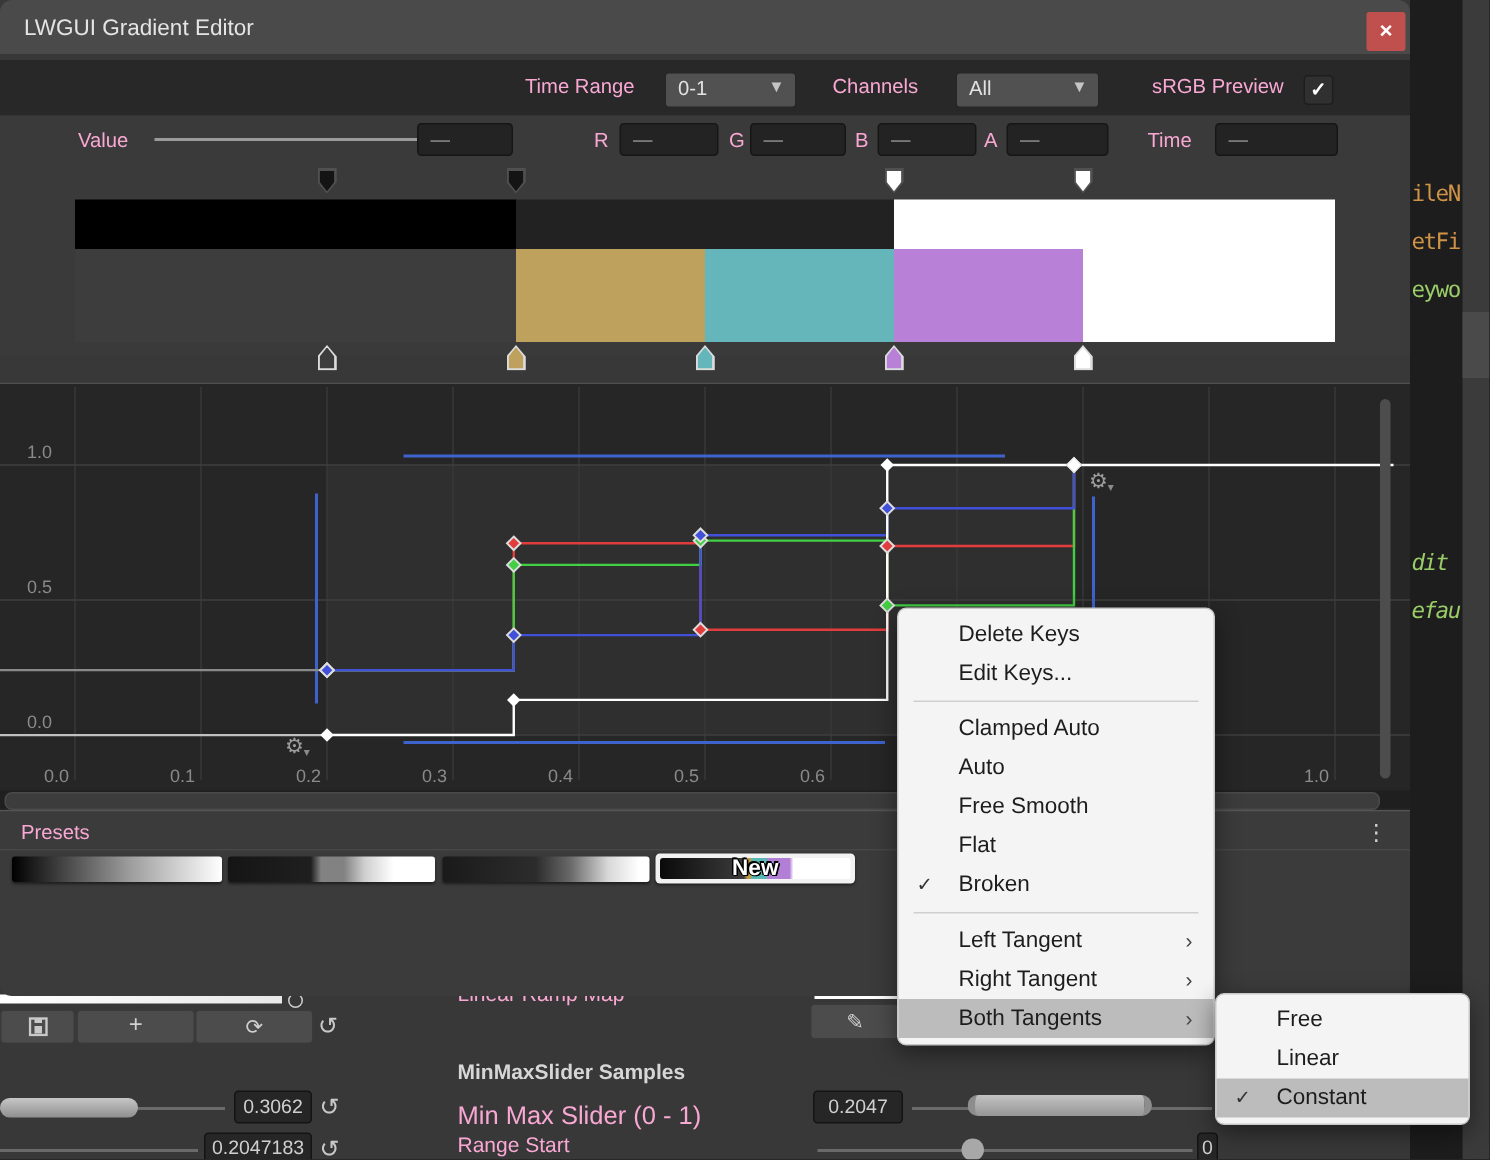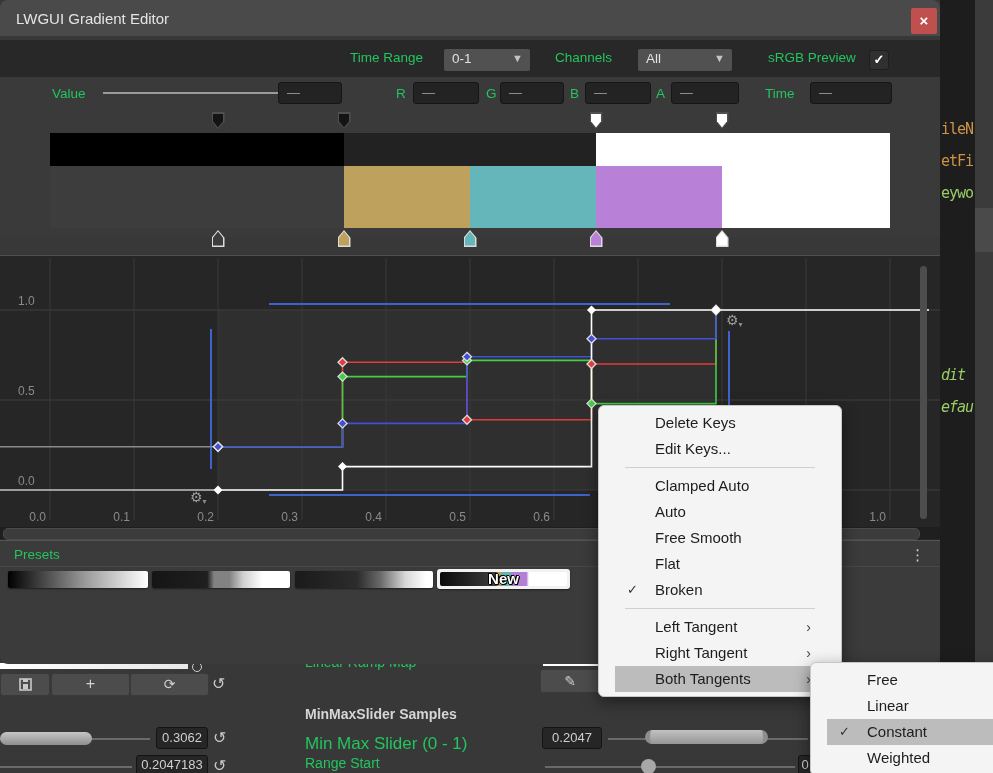--- a/index.html
+++ b/index.html
@@ -12,21 +12,21 @@
   .closebtn{position:absolute;left:911px;top:8px;width:26px;height:26px;background:#c0504d;border-radius:2px;
             color:#fff;font-weight:bold;font-size:15px;text-align:center;line-height:25px;cursor:pointer;}
   
   .controls-row{left:0;top:40px;width:940px;height:37px;background:#282828;z-index:2;}
   .mid-section{left:0;top:77px;width:940px;height:160px;background:#3a3a3a;z-index:2;}
   .curve-panel{left:0;top:255px;width:940px;height:285px;background:#262626;border-top:1px solid #4f4f4f;z-index:2;}
   .presets-panel{left:0;top:540px;width:940px;height:123px;background:#3b3b3b;border-top:1px solid #555;
                  border-radius:0 0 8px 8px;z-index:4;}
   .code-strip{left:940px;top:0;width:53px;height:773px;background:#1d1d1d;z-index:0;}
   
-  .lbl{position:absolute;font-size:13.5px;color:#22c55e;white-space:nowrap;}
+  .lbl{position:absolute;font-size:13.5px;color:#f9a8d4;white-space:nowrap;}
   .dropdown{position:absolute;height:22px;background:#515151;border:1px solid #272727;border-radius:3px;
             font-size:13.5px;color:#e2e2e2;cursor:pointer;}
   .dropdown .v{position:absolute;left:8px;top:2px;}
   .dropdown .arw{position:absolute;right:7px;top:3px;font-size:11px;color:#c4c4c4;}
   .checkbox{position:absolute;width:18px;height:18px;background:#303030;border:1px solid #1e1e1e;border-radius:3px;
             color:#fff;font-size:13px;font-weight:bold;text-align:center;line-height:17px;cursor:pointer;}
   .field{position:absolute;height:20px;background:#232323;border:1px solid #161616;border-radius:3px;
          font-size:13px;color:#9a9a9a;line-height:20px;padding-left:8px;overflow:hidden;white-space:nowrap;}
   .hline{position:absolute;height:2px;background:#9a9a9a;}
   
@@ -47,21 +47,21 @@
   
   .preset{position:absolute;top:30px;height:17px;border-radius:2px;box-shadow:0 1px 2px rgba(0,0,0,.5);cursor:pointer;}
   .kebab{position:absolute;left:910px;top:5px;font-size:15px;color:#cfcfcf;cursor:pointer;}
   .preset-new{position:absolute;top:28px;height:20px;background:#f2f2f2;border-radius:3px;
               box-shadow:0 1px 2px rgba(0,0,0,.5);cursor:pointer;}
   .preset-new .strip{position:absolute;left:3px;top:3px;right:3px;bottom:3px;border-radius:2px;}
   .preset-new .newlab{position:absolute;left:0;right:0;top:0;text-align:center;font-size:15px;font-weight:bold;color:#fff;
         line-height:20px;text-shadow:-1px 0 #000,1px 0 #000,0 -1px #000,0 1px #000,1px 1px #000,-1px -1px #000;}
   
   .menu{position:absolute;background:#f4f4f4;border:1px solid #c7c7c7;border-radius:6px;
-        box-shadow:0 5px 16px rgba(0,0,0,.45);padding:4px 16px;z-index:10;}
+        box-shadow:0 5px 16px rgba(0,0,0,.45);padding:4px 0;z-index:10;}
   .menu-item{position:relative;height:26px;line-height:26px;font-size:15px;color:#1d1d1d;
              padding-left:40px;cursor:pointer;white-space:nowrap;}
   .menu-item.hl{background:#bcbcbc;}
   .menu-item .chk{position:absolute;left:12px;top:0;font-size:13px;color:#333;}
   .menu-item .sub{position:absolute;right:14px;top:0;font-size:14px;color:#444;}
   .menu-sep{border-top:1px solid #cfcfcf;margin:5px 10px;}
   
   .btn{position:absolute;height:21px;background:#4c4c4c;border:1px solid #3a3a3a;border-radius:3px;
        color:#d0d0d0;text-align:center;cursor:pointer;}
   .valbox{position:absolute;background:#262626;border:1px solid #141414;border-radius:3px;
@@ -302,16 +302,15 @@
       <div class="menu-sep"></div>
       <div class="menu-item">Left Tangent<span class="sub">›</span></div>
       <div class="menu-item">Right Tangent<span class="sub">›</span></div>
       <div class="menu-item hl">Both Tangents<span class="sub">›</span></div>
     </div>
 
   <div class="menu" style="left:810px;top:662px;width:168px;z-index:11;" id="subMenu">
       <div class="menu-item">Free</div>
       <div class="menu-item">Linear</div>
       <div class="menu-item hl"><span class="chk">✓</span>Constant</div>
-      <div class="menu-item">Weighted</div>
     </div>
 
 </div>
 
 </body></html>

